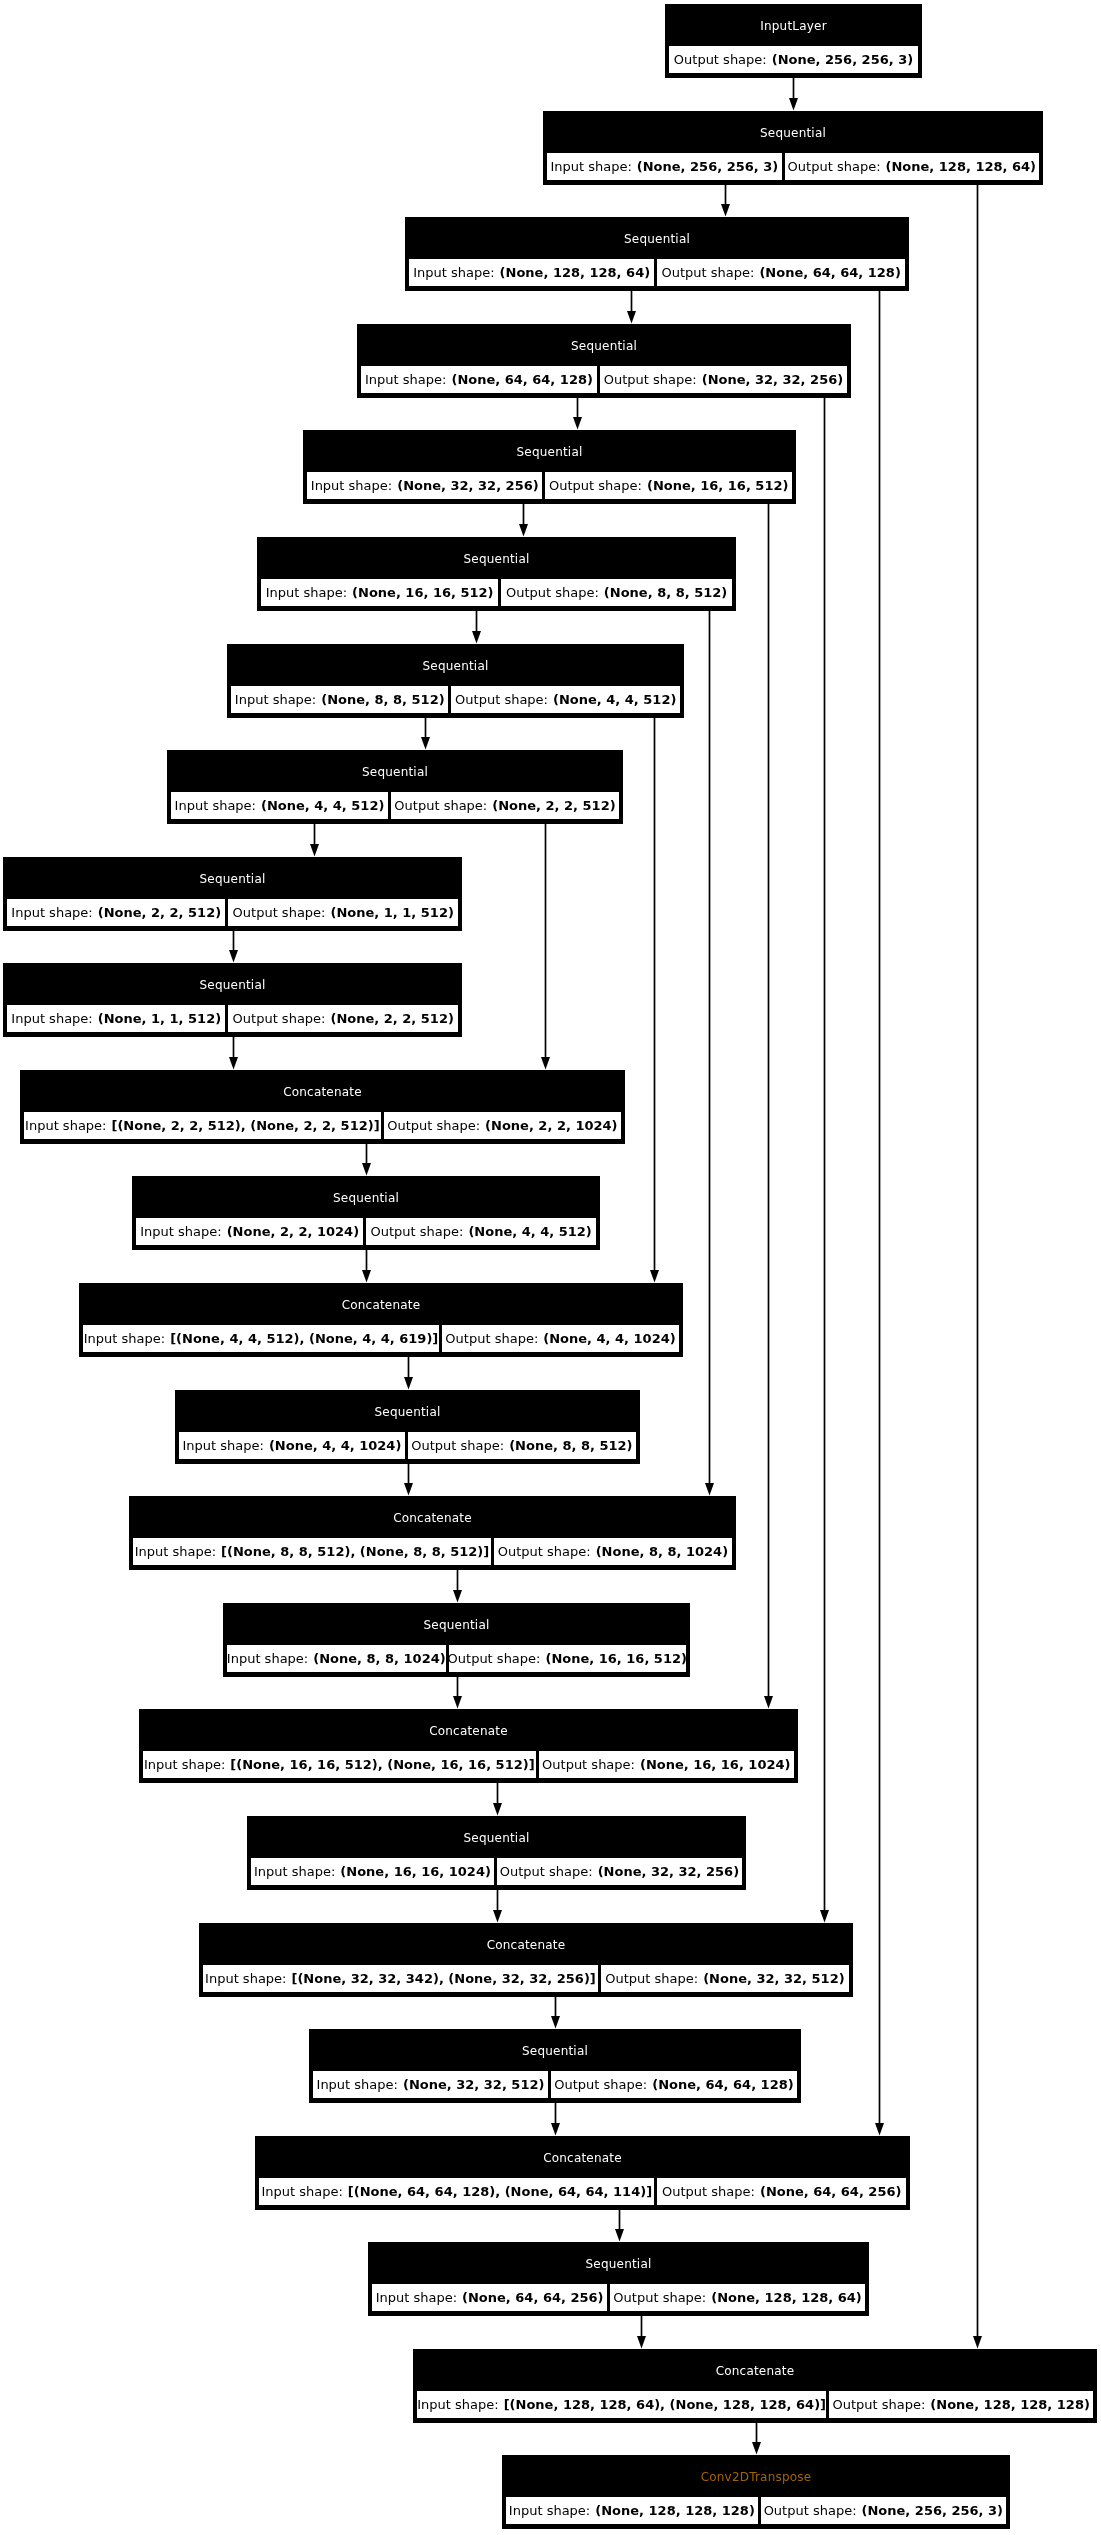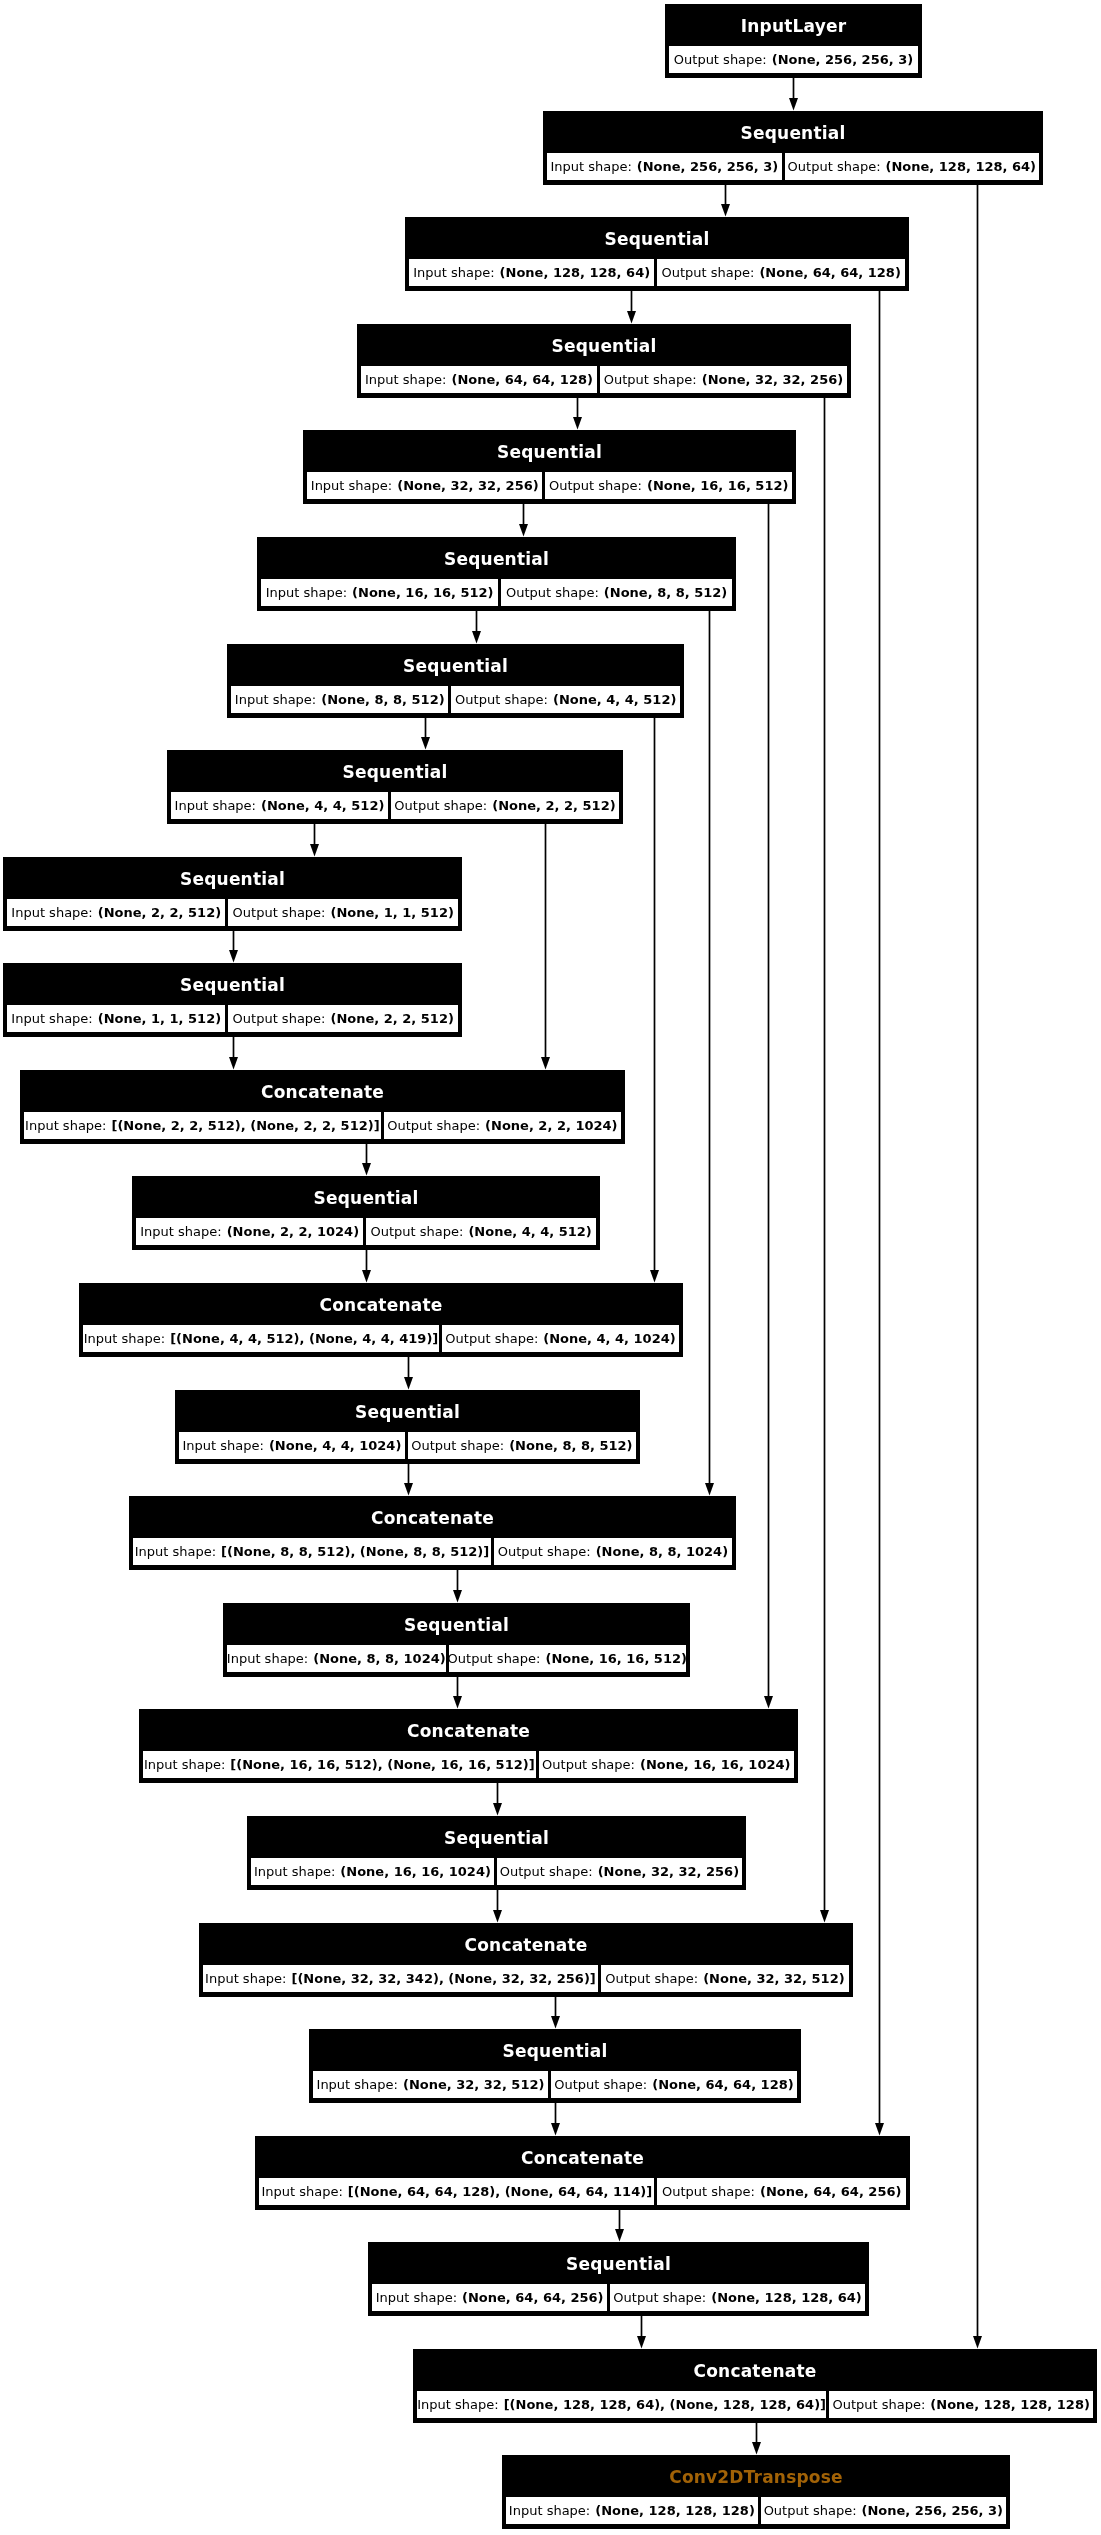--- a/index.html
+++ b/index.html
@@ -22,22 +22,22 @@
     background: #000000;
     border: 2px solid #000000;
     height: 74px;
   }
   .node-title {
     height: 40px;
     display: flex;
     align-items: center;
     justify-content: center;
     color: #ffffff;
-    font-weight: bold;
-    font-size: 17px;
+    font-weight: normal;
+    font-size: 12px;
     letter-spacing: 0.2px;
     white-space: nowrap;
   }
   .node-cells {
     display: flex;
     height: 27px;
     margin: 0 2px 2px 2px;
     gap: 3px;
   }
   .cell {
@@ -272,21 +272,21 @@
     <span class="lbl">Output shape:</span>
     <span class="val">(None, 4, 4, 512)</span>
   </div>
         </div>
   </div>
       <div class="node" style="left: 79px; top: 1283px; width: 604px; background: rgb(0, 0, 0);">
     <div class="node-title" style="color: rgb(255, 255, 255);">Concatenate</div>
     <div class="node-cells">
           <div class="cell">
     <span class="lbl">Input shape:</span>
-    <span class="val">[(None, 4, 4, 512), (None, 4, 4, 419)]</span>
+    <span class="val">[(None, 4, 4, 512), (None, 4, 4, 619)]</span>
   </div>
           <div class="cell">
     <span class="lbl">Output shape:</span>
     <span class="val">(None, 4, 4, 1024)</span>
   </div>
         </div>
   </div>
       <div class="node" style="left: 175px; top: 1390px; width: 465px; background: rgb(0, 0, 0);">
     <div class="node-title" style="color: rgb(255, 255, 255);">Sequential</div>
     <div class="node-cells">

